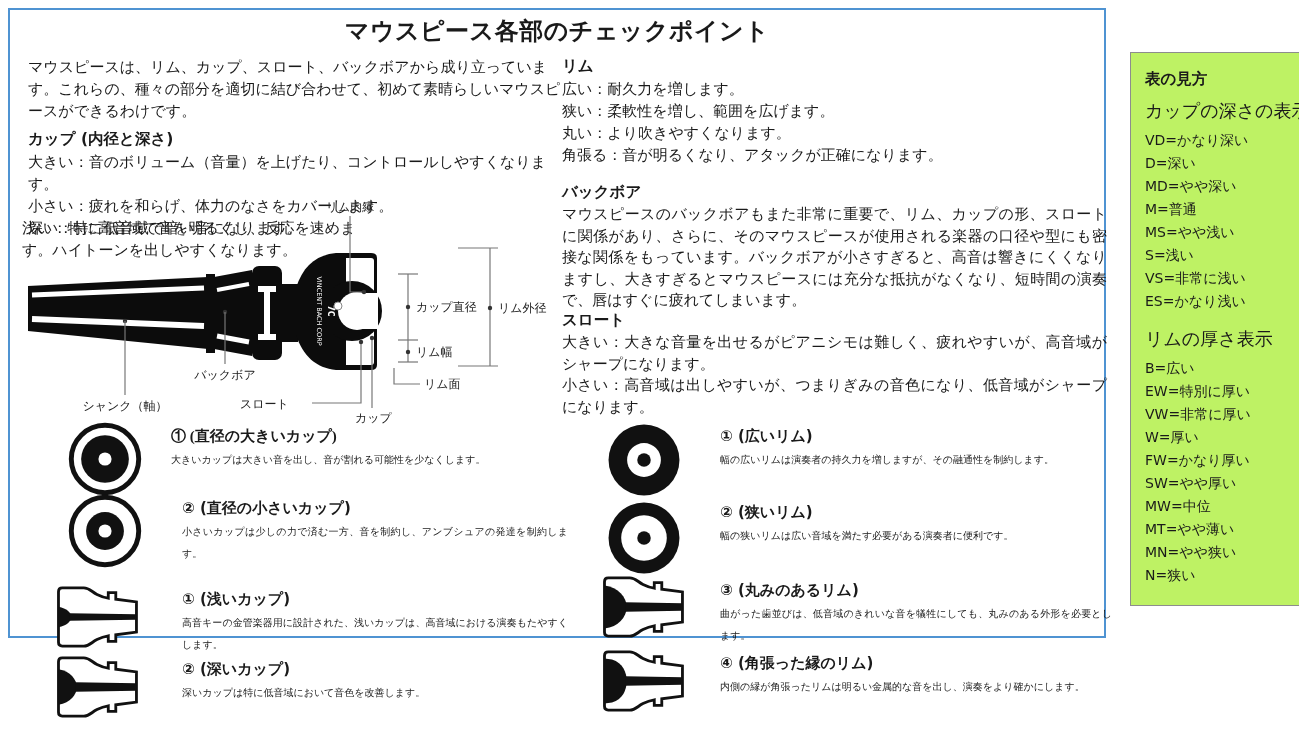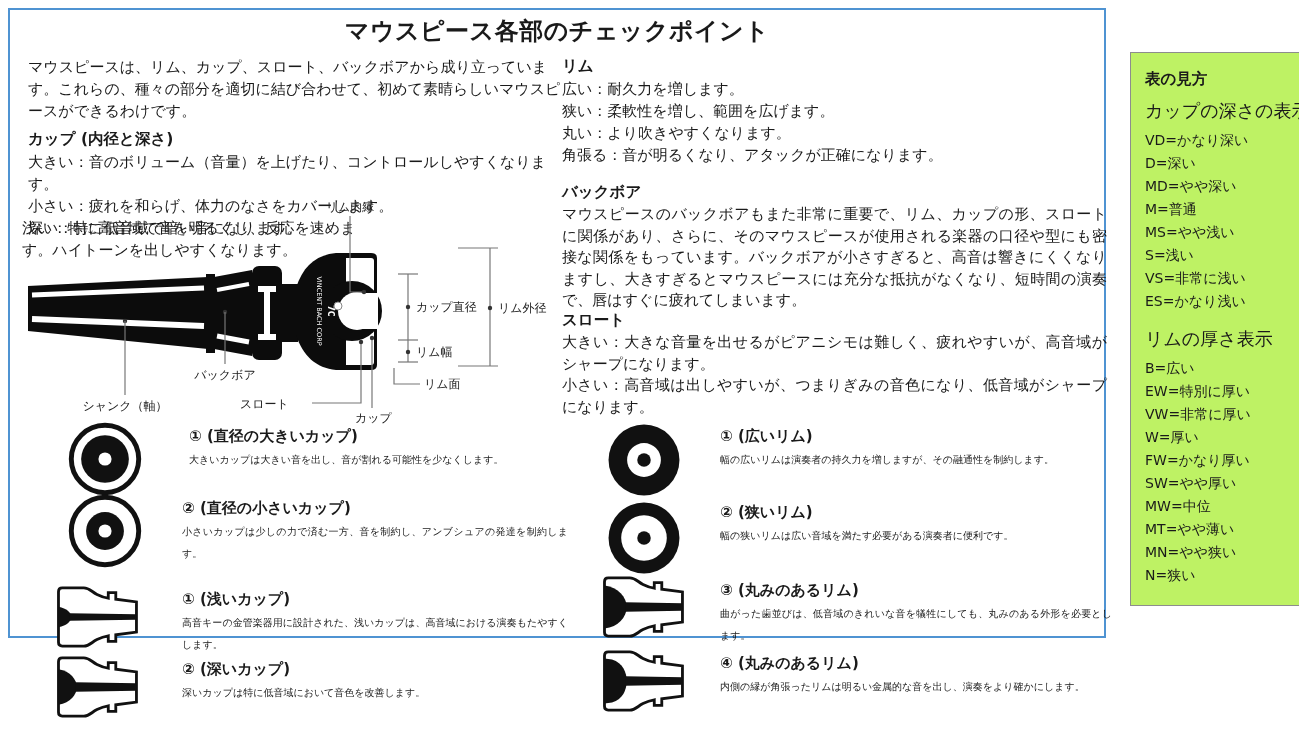--- a/index.html
+++ b/index.html
@@ -140,21 +140,21 @@
     </svg>
   </div>
 
   <div class="abs" style="left:58px;top:412px;">
     <svg width="74" height="74" viewBox="0 0 90 90">
       <circle cx="45" cy="45" r="41" fill="#fff" stroke="#111" stroke-width="6"></circle>
       <circle cx="45" cy="45" r="29" fill="#111"></circle>
       <circle cx="45" cy="45" r="8" fill="#fff"></circle>
     </svg>
   </div>
-  <div class="abs" style="left:179px;top:416px;width:386px;">
+  <div class="abs" style="left:161px;top:416px;width:386px;font-family:Liberation Serif, serif;">
     <div class="item-head">① (直径の大きいカップ)</div>
     <div class="item-desc">大きいカップは大きい音を出し、音が割れる可能性を少なくします。</div>
   </div>
 
   <div class="abs" style="left:58px;top:484px;">
     <svg width="74" height="74" viewBox="0 0 90 90">
       <circle cx="45" cy="45" r="41" fill="#fff" stroke="#111" stroke-width="6"></circle>
       <circle cx="45" cy="45" r="23" fill="#111"></circle>
       <circle cx="45" cy="45" r="8" fill="#fff"></circle>
     </svg>
@@ -225,21 +225,21 @@
   </div>
 
   <div class="abs" style="left:590px;top:640px;">
     <svg width="86" height="62" viewBox="0 0 88 66">
       <path d="M7,2 L30,2 C36,2 38,6 44,9 C48,11 50,12 56,13 L56,7 L64,7 L64,14 L86,17 L86,49 L64,52 L64,59 L56,59 L56,53 C50,54 48,55 44,57 C38,60 36,64 30,64 L7,64 Q3,64 3,60 L3,6 Q3,2 7,2 Z" fill="#fff" stroke="#111" stroke-width="3"></path>
       <path d="M3,9 L11,10 C23,14 26,23 27,33 C26,43 23,52 11,56 L3,57 Z" fill="#111"></path>
       <path d="M25,28 L86,29 L86,37 L25,38 Z" fill="#111"></path>
     </svg>
   </div>
   <div class="abs" style="left:710px;top:643px;width:392px;">
-    <div class="item-head">④ (丸みのあるリム)</div>
+    <div class="item-head">④ (角張った縁のリム)</div>
     <div class="item-desc">内側の縁が角張ったリムは明るい金属的な音を出し、演奏をより確かにします。</div>
   </div>
 
 </div>
 
 <div class="sidebar">
   <div class="legend-title">表の見方</div>
 
   <div class="legend-h">カップの深さの表示</div>
   <div>

